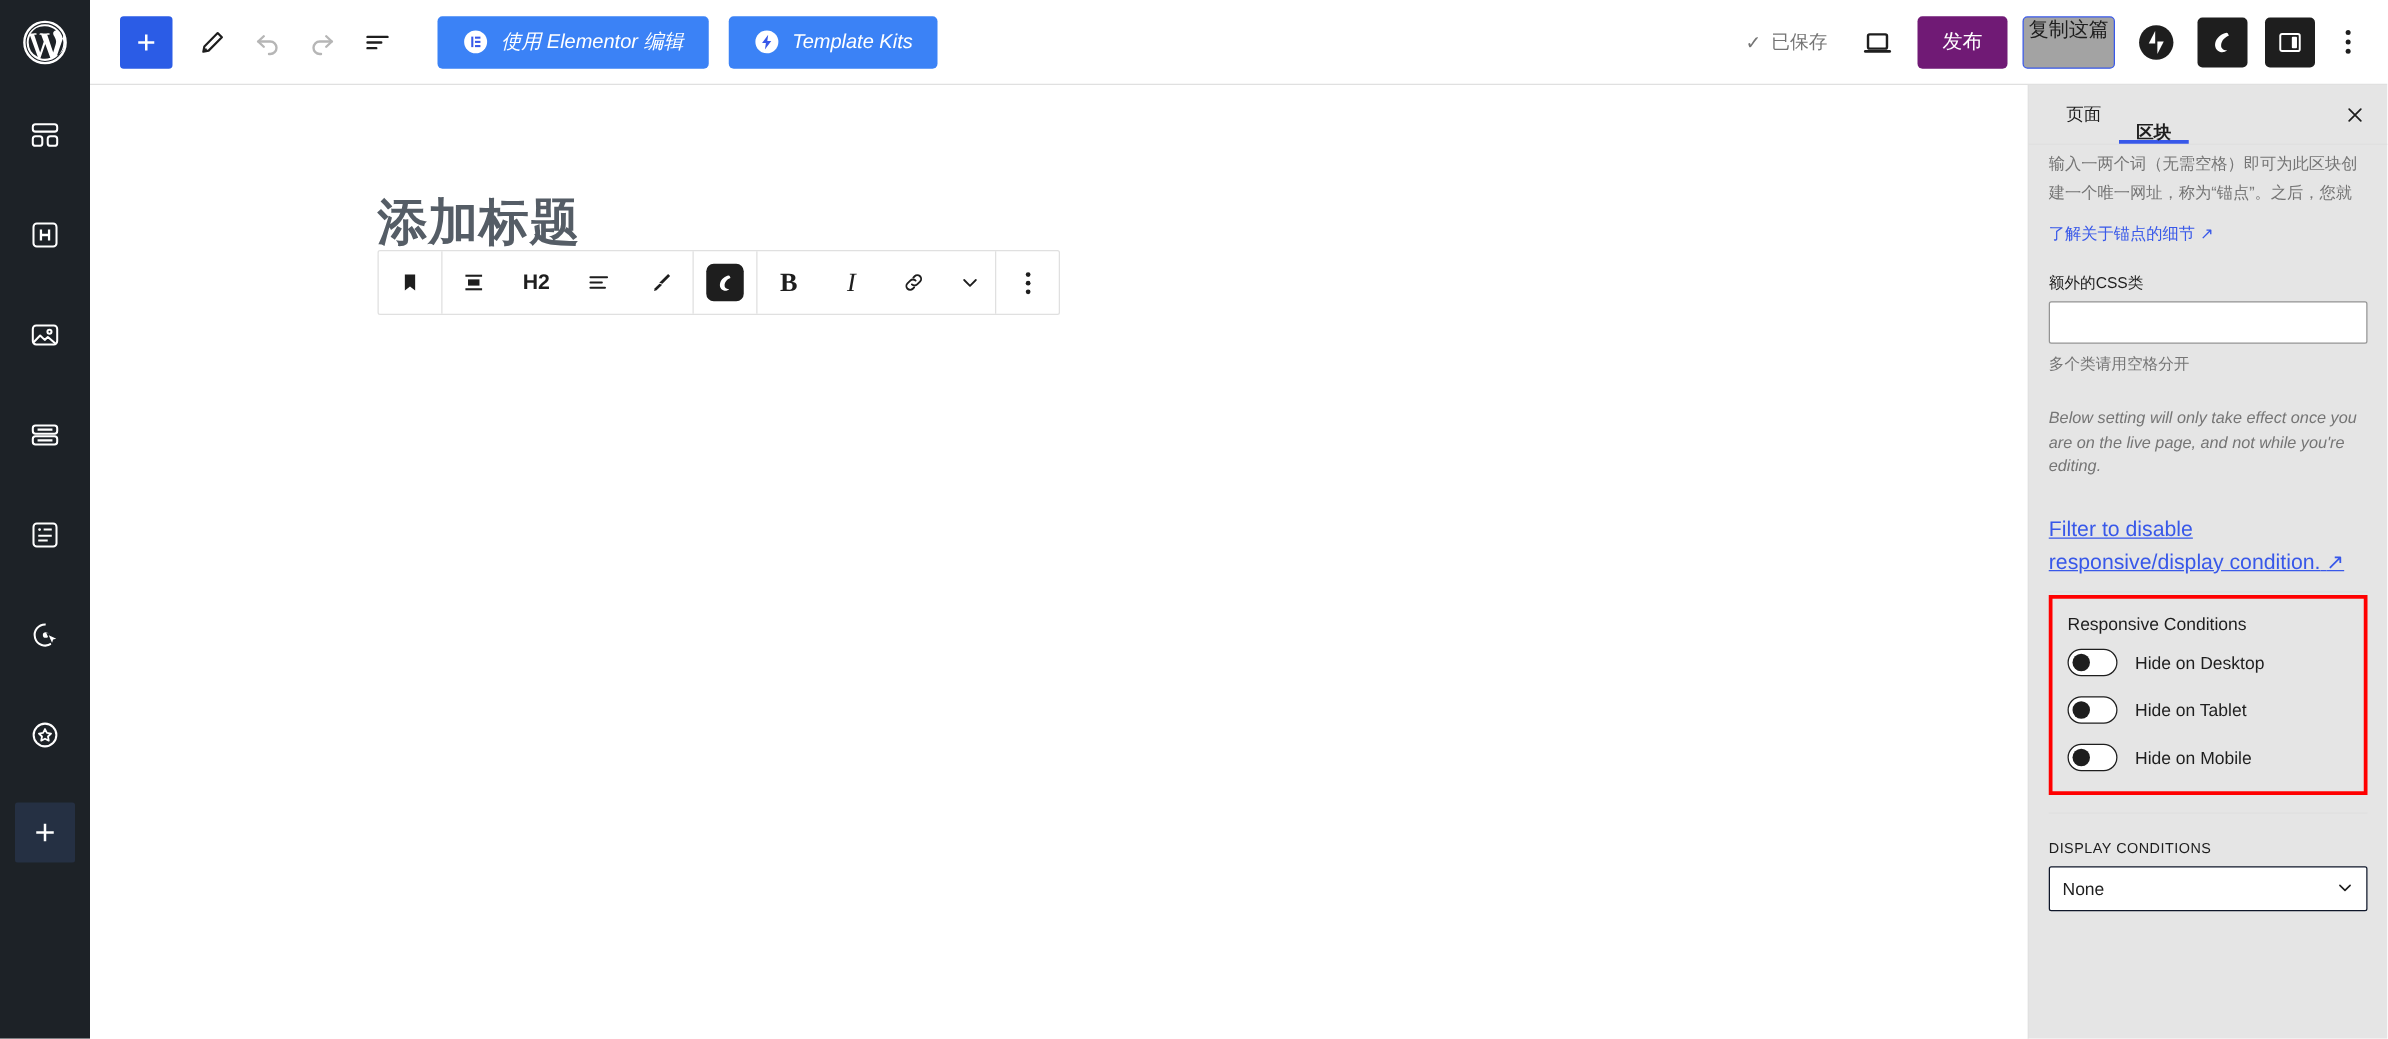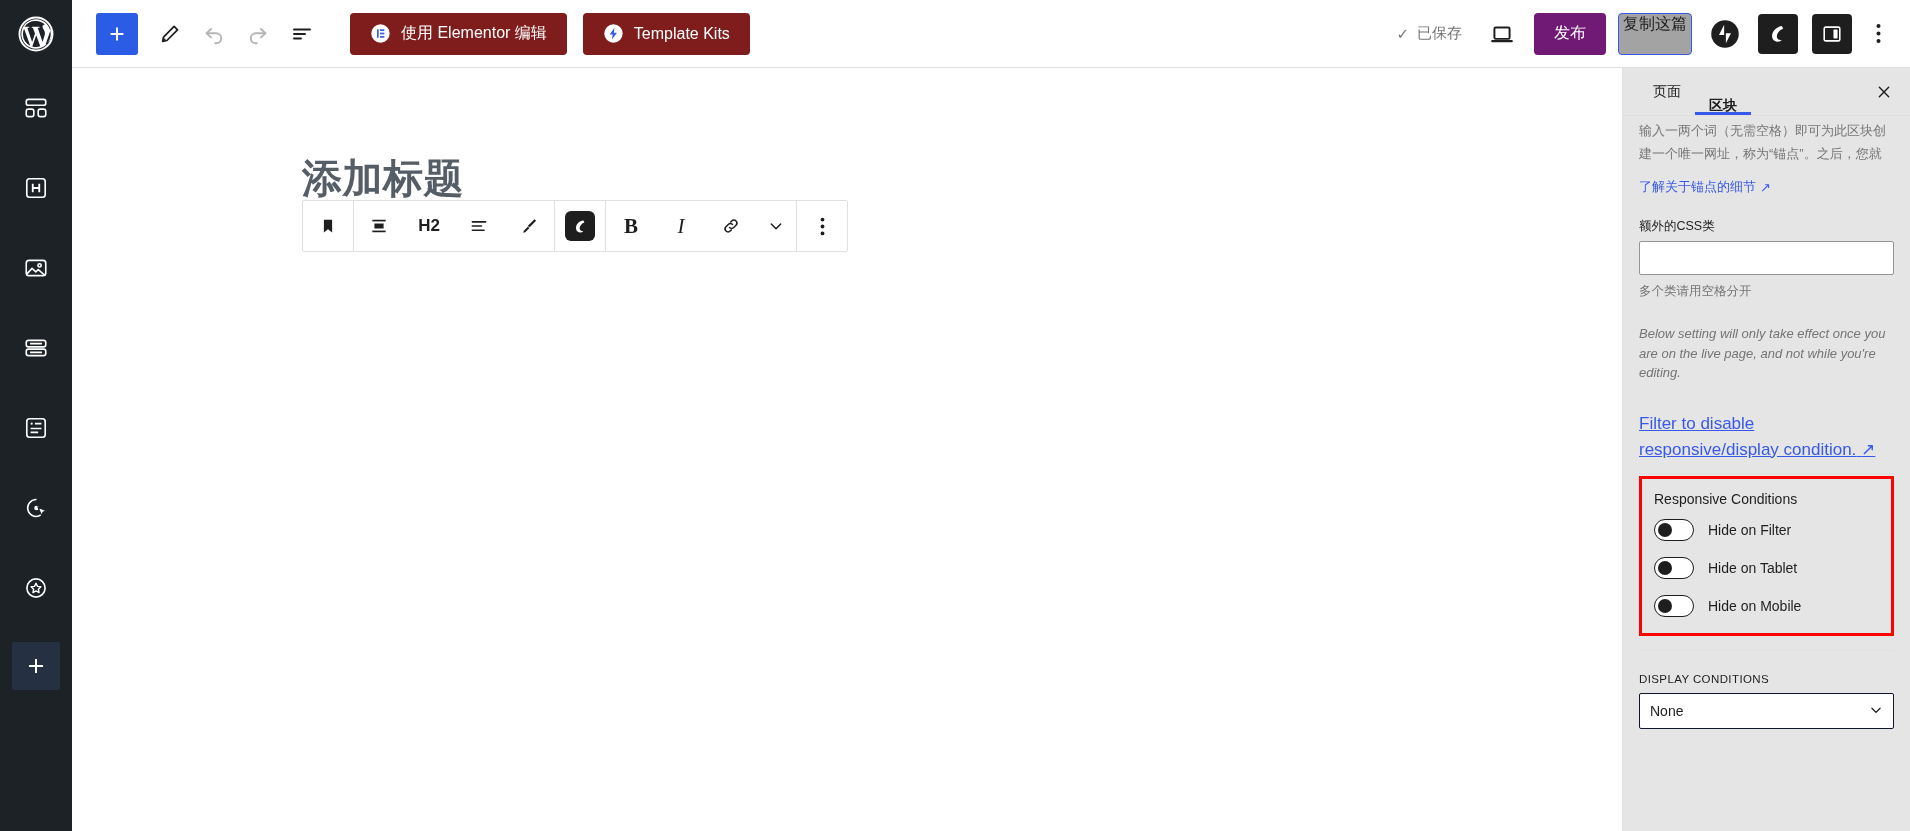--- a/index.html
+++ b/index.html
@@ -47,24 +47,25 @@
   }
   .tb-icon {
     width: 44px; height: 44px; display: flex; align-items: center; justify-content: center;
     cursor: pointer; flex: none;
   }
   .tb-icon.dim { opacity: .32; }
   .gap8 { width: 10px; flex: none; }
   .gap16 { width: 26px; flex: none; }
 
   .pill {
-    height: 42px; background: #7f1d1d; color: #fff; border-radius: 4px;
+    height: 42px; background: #3b82f6; color: #fff; border-radius: 4px;
     display: flex; align-items: center; gap: 10px; padding: 0 20px;
     font-size: 16px; cursor: pointer; white-space: nowrap; flex: none;
     margin-right: 16px;
+    font-style: italic;
   }
   .pill .pill-ic { display: flex; align-items: center; }
 
   .spacer { flex: 1 1 auto; }
 
   .saved {
     display: flex; align-items: center; gap: 8px; color: #757575;
     font-size: 15px; margin-right: 18px; white-space: nowrap;
   }
   .btn-publish {
@@ -514,21 +515,21 @@
 
           <div class="hr"></div>
 
           <div class="redbox">
             <div class="rc-title">Responsive Conditions</div>
 
             <div class="tog-row">
               <span class="toggle">
                   <i></i>
                 </span>
-              <span class="tog-label">Hide on Filter</span>
+              <span class="tog-label">Hide on Desktop</span>
             </div>
 
             <div class="tog-row">
               <span class="toggle">
                   <i></i>
                 </span>
               <span class="tog-label">Hide on Tablet</span>
             </div>
 
             <div class="tog-row">

